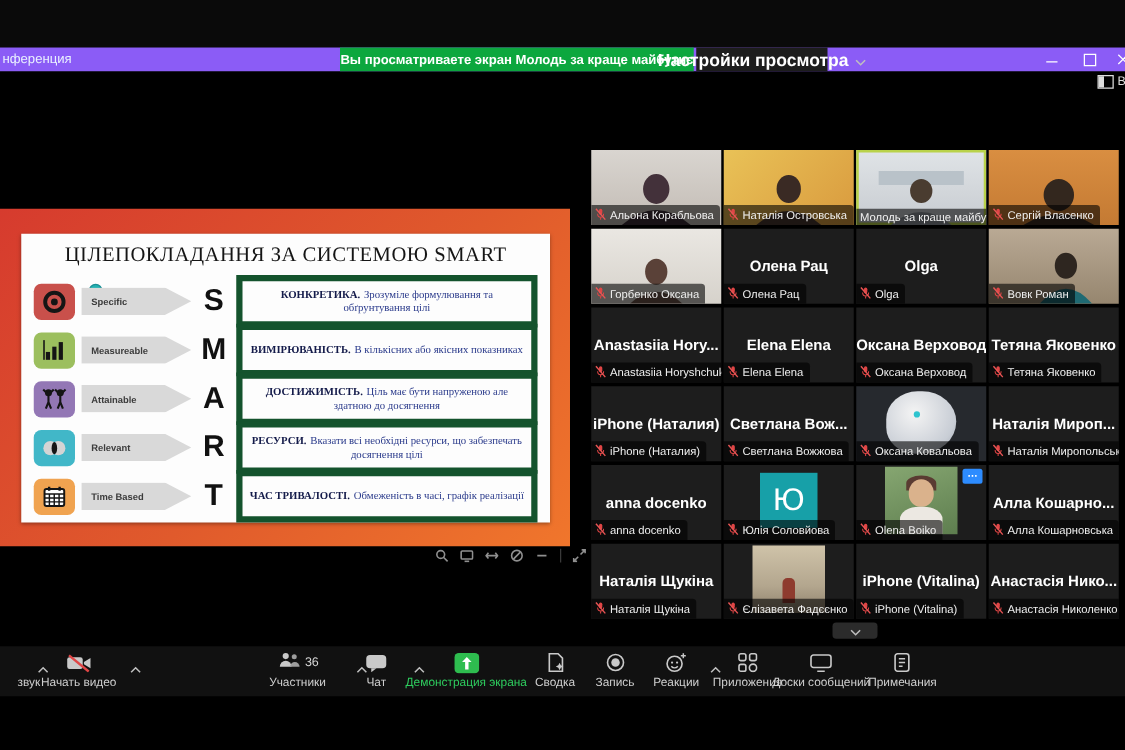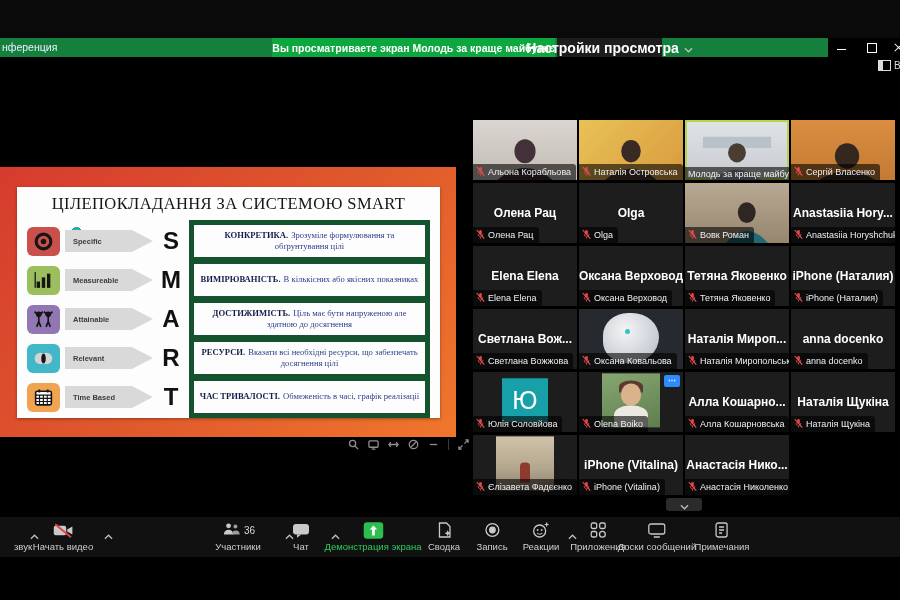--- a/index.html
+++ b/index.html
@@ -1,21 +1,21 @@
 <!DOCTYPE html>
 <html><head>
 <meta charset="utf-8">
 <style>
   html,body{margin:0;padding:0;}
   body{width:900px;height:600px;position:relative;background:#000;overflow:hidden;
        font-family:"Liberation Sans",sans-serif;-webkit-font-smoothing:antialiased;}
 
   
   .titlebar{position:absolute;left:0;top:0;width:900px;height:38px;background:#0a0a0a;}
-  .bluebar{position:absolute;left:0;top:38px;width:828px;height:19px;background:#15803d;}
+  .bluebar{position:absolute;left:0;top:38px;width:900px;height:19px;background:#8b5cf6;}
   .app-title{position:absolute;left:2px;top:3px;font-size:10.5px;color:#eaf2ff;}
   .share-banner{position:absolute;left:272px;top:0;width:283px;height:19px;background:#0ca73e;
       color:#fff;font-size:10.5px;font-weight:bold;display:flex;align-items:center;justify-content:center;white-space:nowrap;}
   .view-settings{position:absolute;left:557px;top:0;width:105px;height:19px;background:#1d1d1d;color:#fff;
       font-size:14px;font-weight:bold;display:flex;align-items:center;justify-content:center;gap:5px;white-space:nowrap;cursor:default;}
   .winctl{position:absolute;top:4px;width:12px;height:11px;}
   .wc-min{left:836px;} .wc-min::after{content:"";position:absolute;left:1px;top:7px;width:9px;height:1.4px;background:#fff;}
   .wc-max{left:866px;} .wc-max::after{content:"";position:absolute;left:1px;top:1px;width:8px;height:8px;border:1.2px solid #fff;}
   .wc-close{left:893px;}
   .wc-close::before,.wc-close::after{content:"";position:absolute;left:5px;top:0;width:1.4px;height:11px;background:#fff;}
@@ -301,20 +301,35 @@
         <span><svg width="9" height="11" viewBox="0 0 12 14">
             <rect x="4.2" y="1" width="3.6" height="6.4" rx="1.8" fill="#e04545"></rect>
             <path d="M2.8 6.2 a3.2 3.8 0 0 0 6.4 0" stroke="#e04545" stroke-width="1.1" fill="none"></path>
             <path d="M6 10.4 v2.2" stroke="#e04545" stroke-width="1.1"></path>
             <path d="M1 1 L11 12.6" stroke="#e85555" stroke-width="1.5"></path>
           </svg></span>
         <span>Сергій Власенко</span>
       </div>
   </div>
 
+  <div class="tile v4">
+    <svg class="sil" viewBox="0 0 100 60" preserveAspectRatio="none">
+        <ellipse cx="50" cy="28" rx="11" ry="13" fill="#5a4138"></ellipse>
+        <path d="M24 60 Q50 36 76 60 Z" fill="#6b544a"></path>
+      </svg>
+    <div class="nametag">
+        <span><svg width="9" height="11" viewBox="0 0 12 14">
+            <rect x="4.2" y="1" width="3.6" height="6.4" rx="1.8" fill="#e04545"></rect>
+            <path d="M2.8 6.2 a3.2 3.8 0 0 0 6.4 0" stroke="#e04545" stroke-width="1.1" fill="none"></path>
+            <path d="M6 10.4 v2.2" stroke="#e04545" stroke-width="1.1"></path>
+            <path d="M1 1 L11 12.6" stroke="#e85555" stroke-width="1.5"></path>
+          </svg></span>
+        <span>Горбенко Оксана</span>
+      </div>
+  </div>
 
   <div class="tile">
     <div class="cname">Олена Рац</div>
     <div class="nametag">
         <span><svg width="9" height="11" viewBox="0 0 12 14">
             <rect x="4.2" y="1" width="3.6" height="6.4" rx="1.8" fill="#e04545"></rect>
             <path d="M2.8 6.2 a3.2 3.8 0 0 0 6.4 0" stroke="#e04545" stroke-width="1.1" fill="none"></path>
             <path d="M6 10.4 v2.2" stroke="#e04545" stroke-width="1.1"></path>
             <path d="M1 1 L11 12.6" stroke="#e85555" stroke-width="1.5"></path>
           </svg></span>

